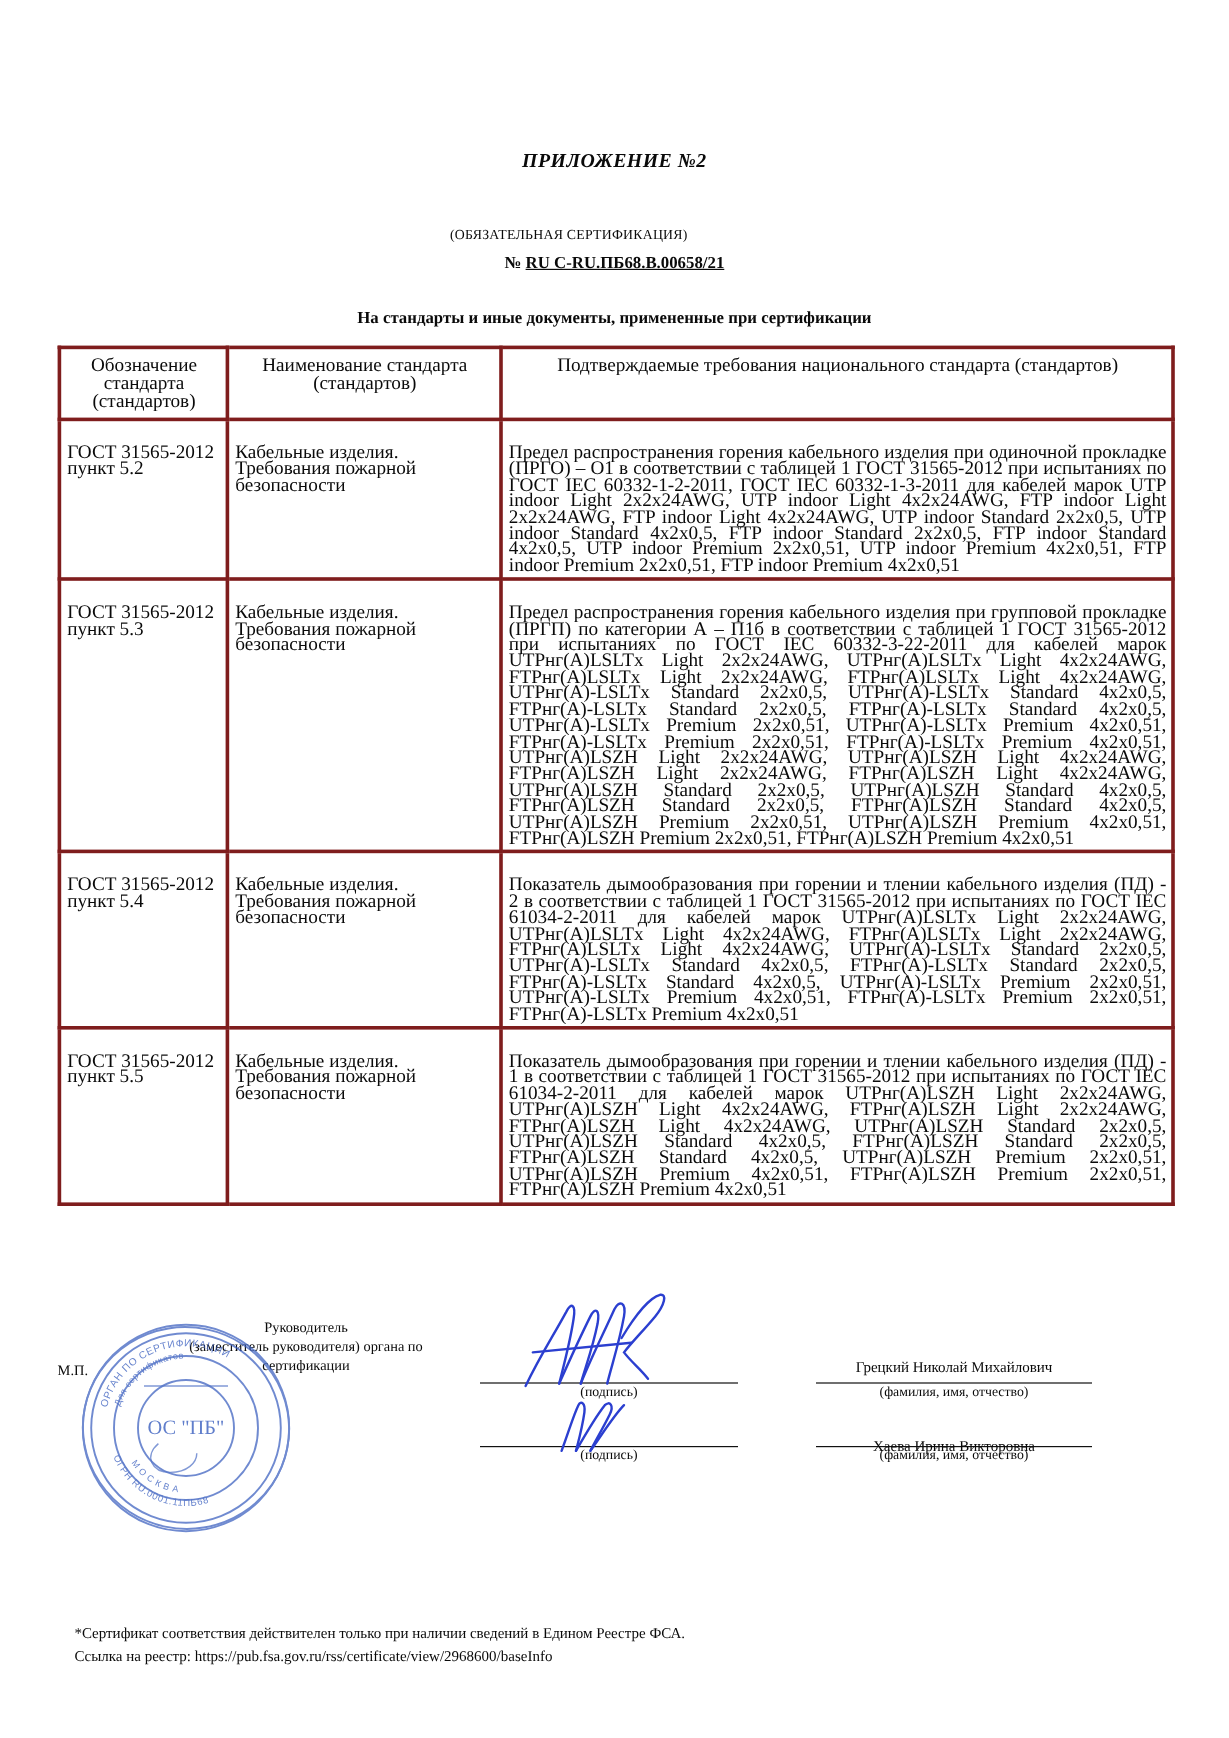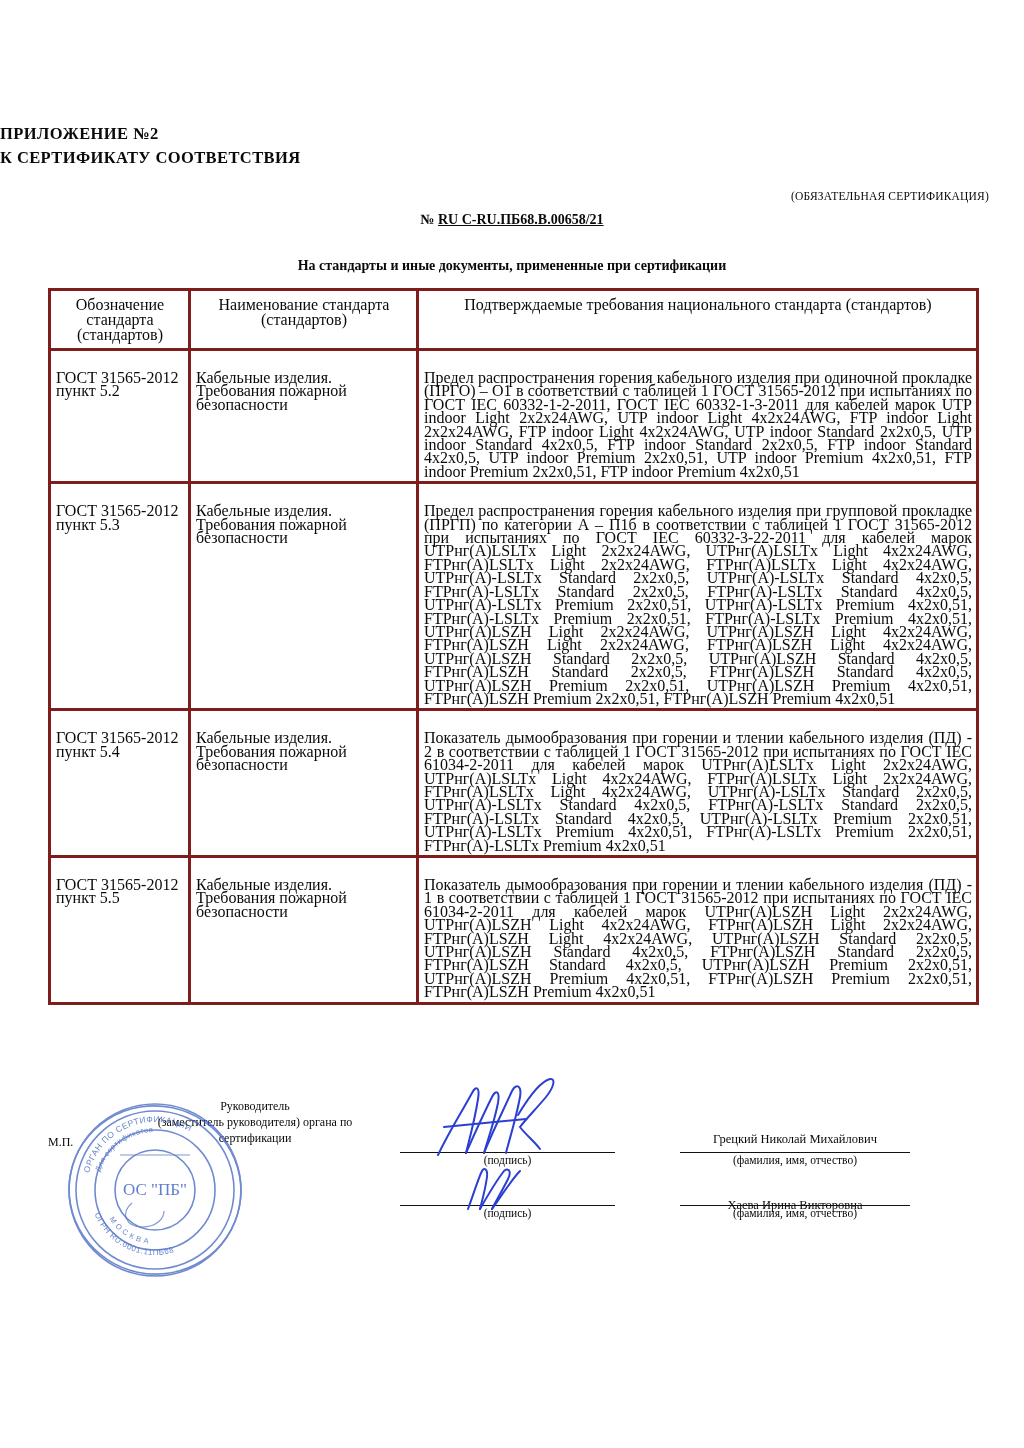--- a/index.html
+++ b/index.html
@@ -19,36 +19,37 @@
     position: absolute;
     left: 0; top: 0;
     width: 1024px;
     height: 1448px;
   }
   .title-block {
     position: absolute;
     left: 0;
     top: 122px;
     width: 1024px;
+    text-align: center;
+    font-style: italic;
   }
   .title-line {
     font-size: 16.5px;
     font-weight: bold;
     letter-spacing: 0.4px;
     line-height: 24px;
   }
   .subtitle {
     position: absolute;
     left: 0;
     top: 190px;
     width: 948px;
-    text-align: right;
+    text-align: center;
     font-size: 11.5px;
     letter-spacing: 0.2px;
-    padding-left: 41px;
   }
   .certnum {
     position: absolute;
     left: 0;
     top: 212px;
     width: 1024px;
     text-align: center;
     font-size: 14px;
     font-weight: bold;
   }
@@ -168,21 +169,20 @@
     position: absolute;
   }
 </style>
 </head>
 <body>
 
 <div class="page">
 
   <div class="title-block">
     <div class="title-line">ПРИЛОЖЕНИЕ №2</div>
-    <div class="title-line">К СЕРТИФИКАТУ СООТВЕТСТВИЯ</div>
   </div>
 
   <div class="subtitle">(ОБЯЗАТЕЛЬНАЯ СЕРТИФИКАЦИЯ)</div>
 
   <div class="certnum">
     <span>№ </span><span class="underlined">RU C-RU.ПБ68.В.00658/21</span>
   </div>
 
   <div class="section-head">На стандарты и иные документы, примененные при сертификации</div>
 
@@ -316,14 +316,18 @@
         </text>
       </g>
       <text x="95" y="100" text-anchor="middle" font-size="17" fill="#3a5fbf" font-family="'Liberation Serif', serif" opacity="0.95">ОС "ПБ"</text>
       <g stroke="#3a5fbf" fill="none" stroke-width="1.2" opacity="0.75">
         <path d="M72 108 C 60 118, 66 132, 82 132 C 96 132, 104 124, 104 116"></path>
         <path d="M60 60 L 130 60"></path>
       </g>
     </svg>
   </div>
 
+  <div class="footer">
+    <div>*Сертификат соответствия действителен только при наличии сведений в Едином Реестре ФСА.</div>
+    <div>Ссылка на реестр: https://pub.fsa.gov.ru/rss/certificate/view/2968600/baseInfo</div>
+  </div>
 
 </div>
 
 </body></html>

